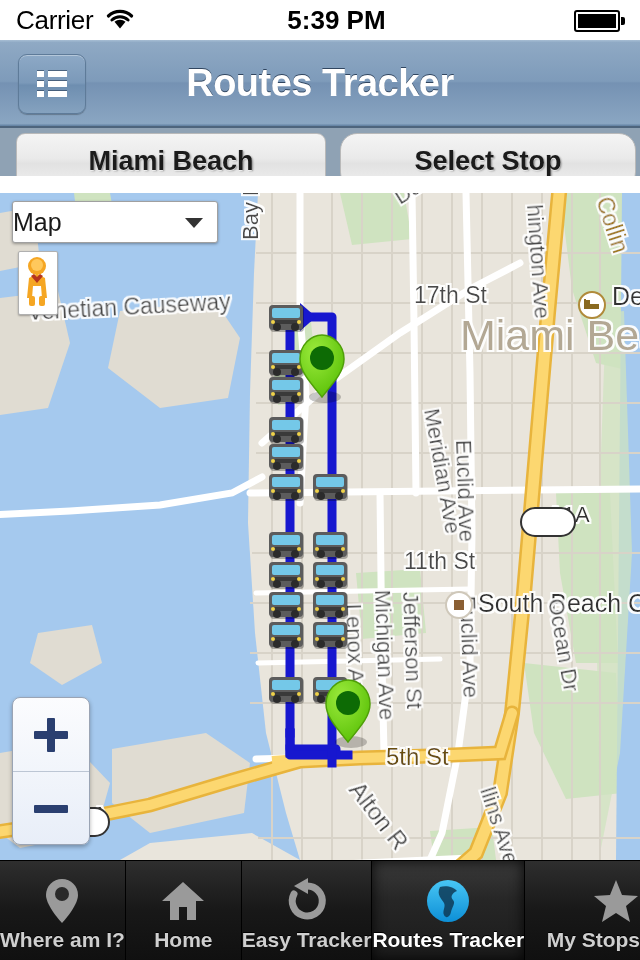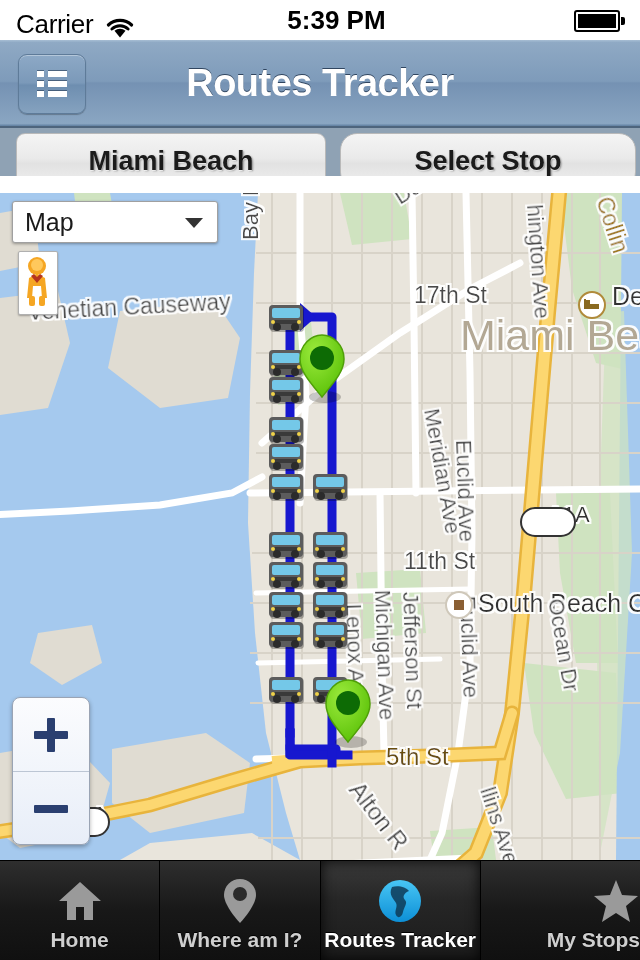--- a/index.html
+++ b/index.html
@@ -17,21 +17,21 @@
 
   
   .statusbar {
     position: absolute; top: 0; left: 0;
     width: 640px; height: 40px;
     background: #ffffff;
     display: flex; align-items: center;
   }
   .sb-left {
     position: absolute; left: 16px; top: 0; height: 40px;
-    display: flex; align-items: flex-end; gap: 12px;
+    display: flex; align-items: center; gap: 12px;
   }
   .sb-carrier {
     font-size: 26px; color: #000; letter-spacing: -0.3px;
   }
   .sb-wifi { display: block; }
   .sb-time {
     position: absolute; left: 0; right: 0; top: 0; height: 40px;
     display: flex; align-items: center; justify-content: center;
     font-size: 26px; font-weight: bold; color: #000; padding-left: 33px;
   }
@@ -124,21 +124,21 @@
     position: absolute; left: 12px; top: 8px;
     width: 204px; height: 40px;
     background: #ffffff;
     border: 1px solid #a0a0a0;
     border-radius: 3px;
     box-shadow: 0 1px 3px rgba(0,0,0,0.35);
     display: flex; align-items: center;
     cursor: pointer;
   }
   .map-type-label {
-    margin-left: 12px; font-size: 25px; color: #1a1a1a;
+    font-size: 25px; color: #1a1a1a;
   }
   .map-type-caret {
     position: absolute; right: 14px; top: 16px;
     width: 0; height: 0;
     border-left: 9px solid transparent;
     border-right: 9px solid transparent;
     border-top: 10px solid #333;
   }
 
   
@@ -618,37 +618,46 @@
       <div class="z">
           <span class="z-minus"></span>
         </div>
     </div>
   </div>
 
   <div class="tabbar">
 
     <div class="tab">
       <span class="tab-icon">
-        <svg width="46" height="44" viewBox="0 0 46 44">
-          <path d="M23 3 L44 22 L36 22 L36 41 L27 41 L27 28 L19 28 L19 41 L10 41 L10 22 L2 22 Z" fill="#9a9a9a"></path>
-        </svg>
-      </span>
-      <span class="tab-label">Home</span>
-    </div>
-
-    <div class="tab">
-      <span class="tab-icon">
         <svg width="36" height="48" viewBox="0 0 36 48">
           <path d="M18 2 C9 2 2 9 2 18 C2 29 18 46 18 46 C18 46 34 29 34 18 C34 9 27 2 18 2 Z" fill="#9a9a9a"></path>
           <circle cx="18" cy="17" r="7" fill="#2a2a2a"></circle>
         </svg>
       </span>
       <span class="tab-label">Where am I?</span>
     </div>
 
+    <div class="tab">
+      <span class="tab-icon">
+        <svg width="46" height="44" viewBox="0 0 46 44">
+          <path d="M23 3 L44 22 L36 22 L36 41 L27 41 L27 28 L19 28 L19 41 L10 41 L10 22 L2 22 Z" fill="#9a9a9a"></path>
+        </svg>
+      </span>
+      <span class="tab-label">Home</span>
+    </div>
+
+    <div class="tab">
+      <span class="tab-icon">
+        <svg width="46" height="46" viewBox="0 0 46 46">
+          <path d="M23 8 A15 15 0 1 1 10 16" stroke="#9a9a9a" stroke-width="7" fill="none" stroke-linecap="round"></path>
+          <path d="M24 0 L24 16 L10 8 Z" fill="#9a9a9a"></path>
+        </svg>
+      </span>
+      <span class="tab-label">Easy Tracker</span>
+    </div>
 
     <div class="tab selected">
       <span class="tab-icon">
         <svg width="48" height="48" viewBox="0 0 48 48">
           <defs>
             <linearGradient id="gb" x1="0" y1="0" x2="0" y2="1">
               <stop offset="0%" stop-color="#48c6f5"></stop>
               <stop offset="100%" stop-color="#0d8fd6"></stop>
             </linearGradient>
           </defs>

